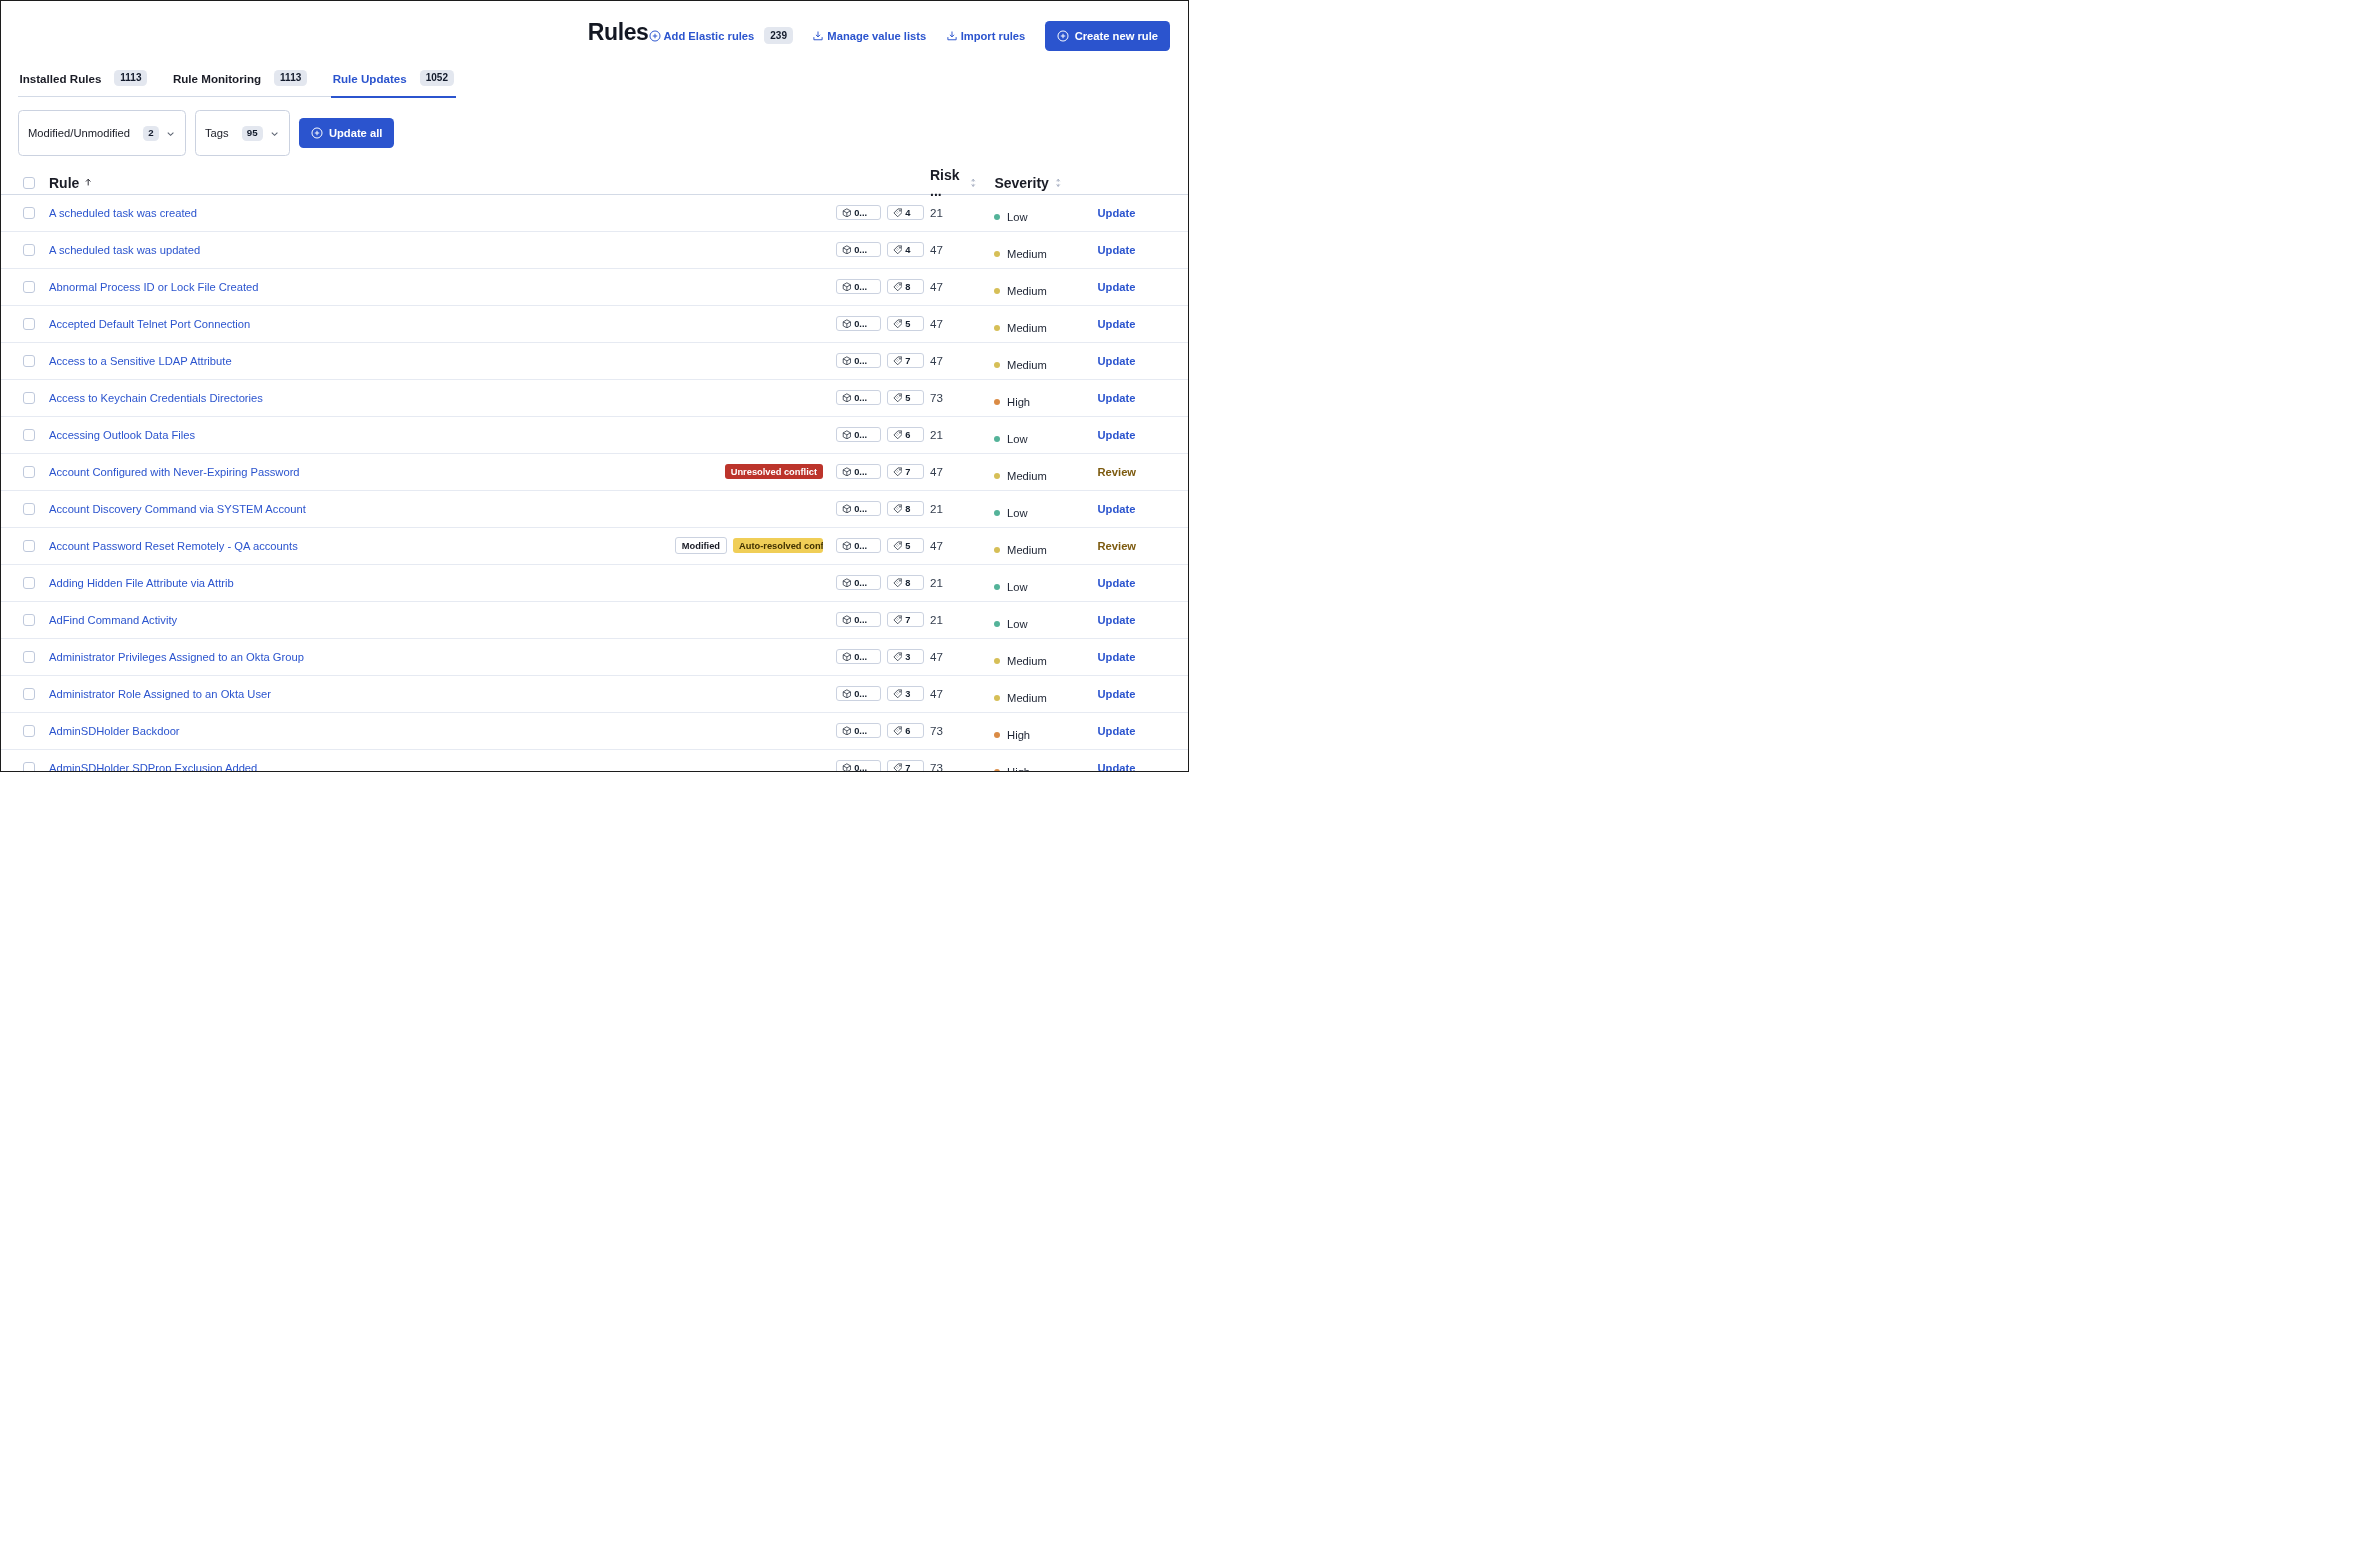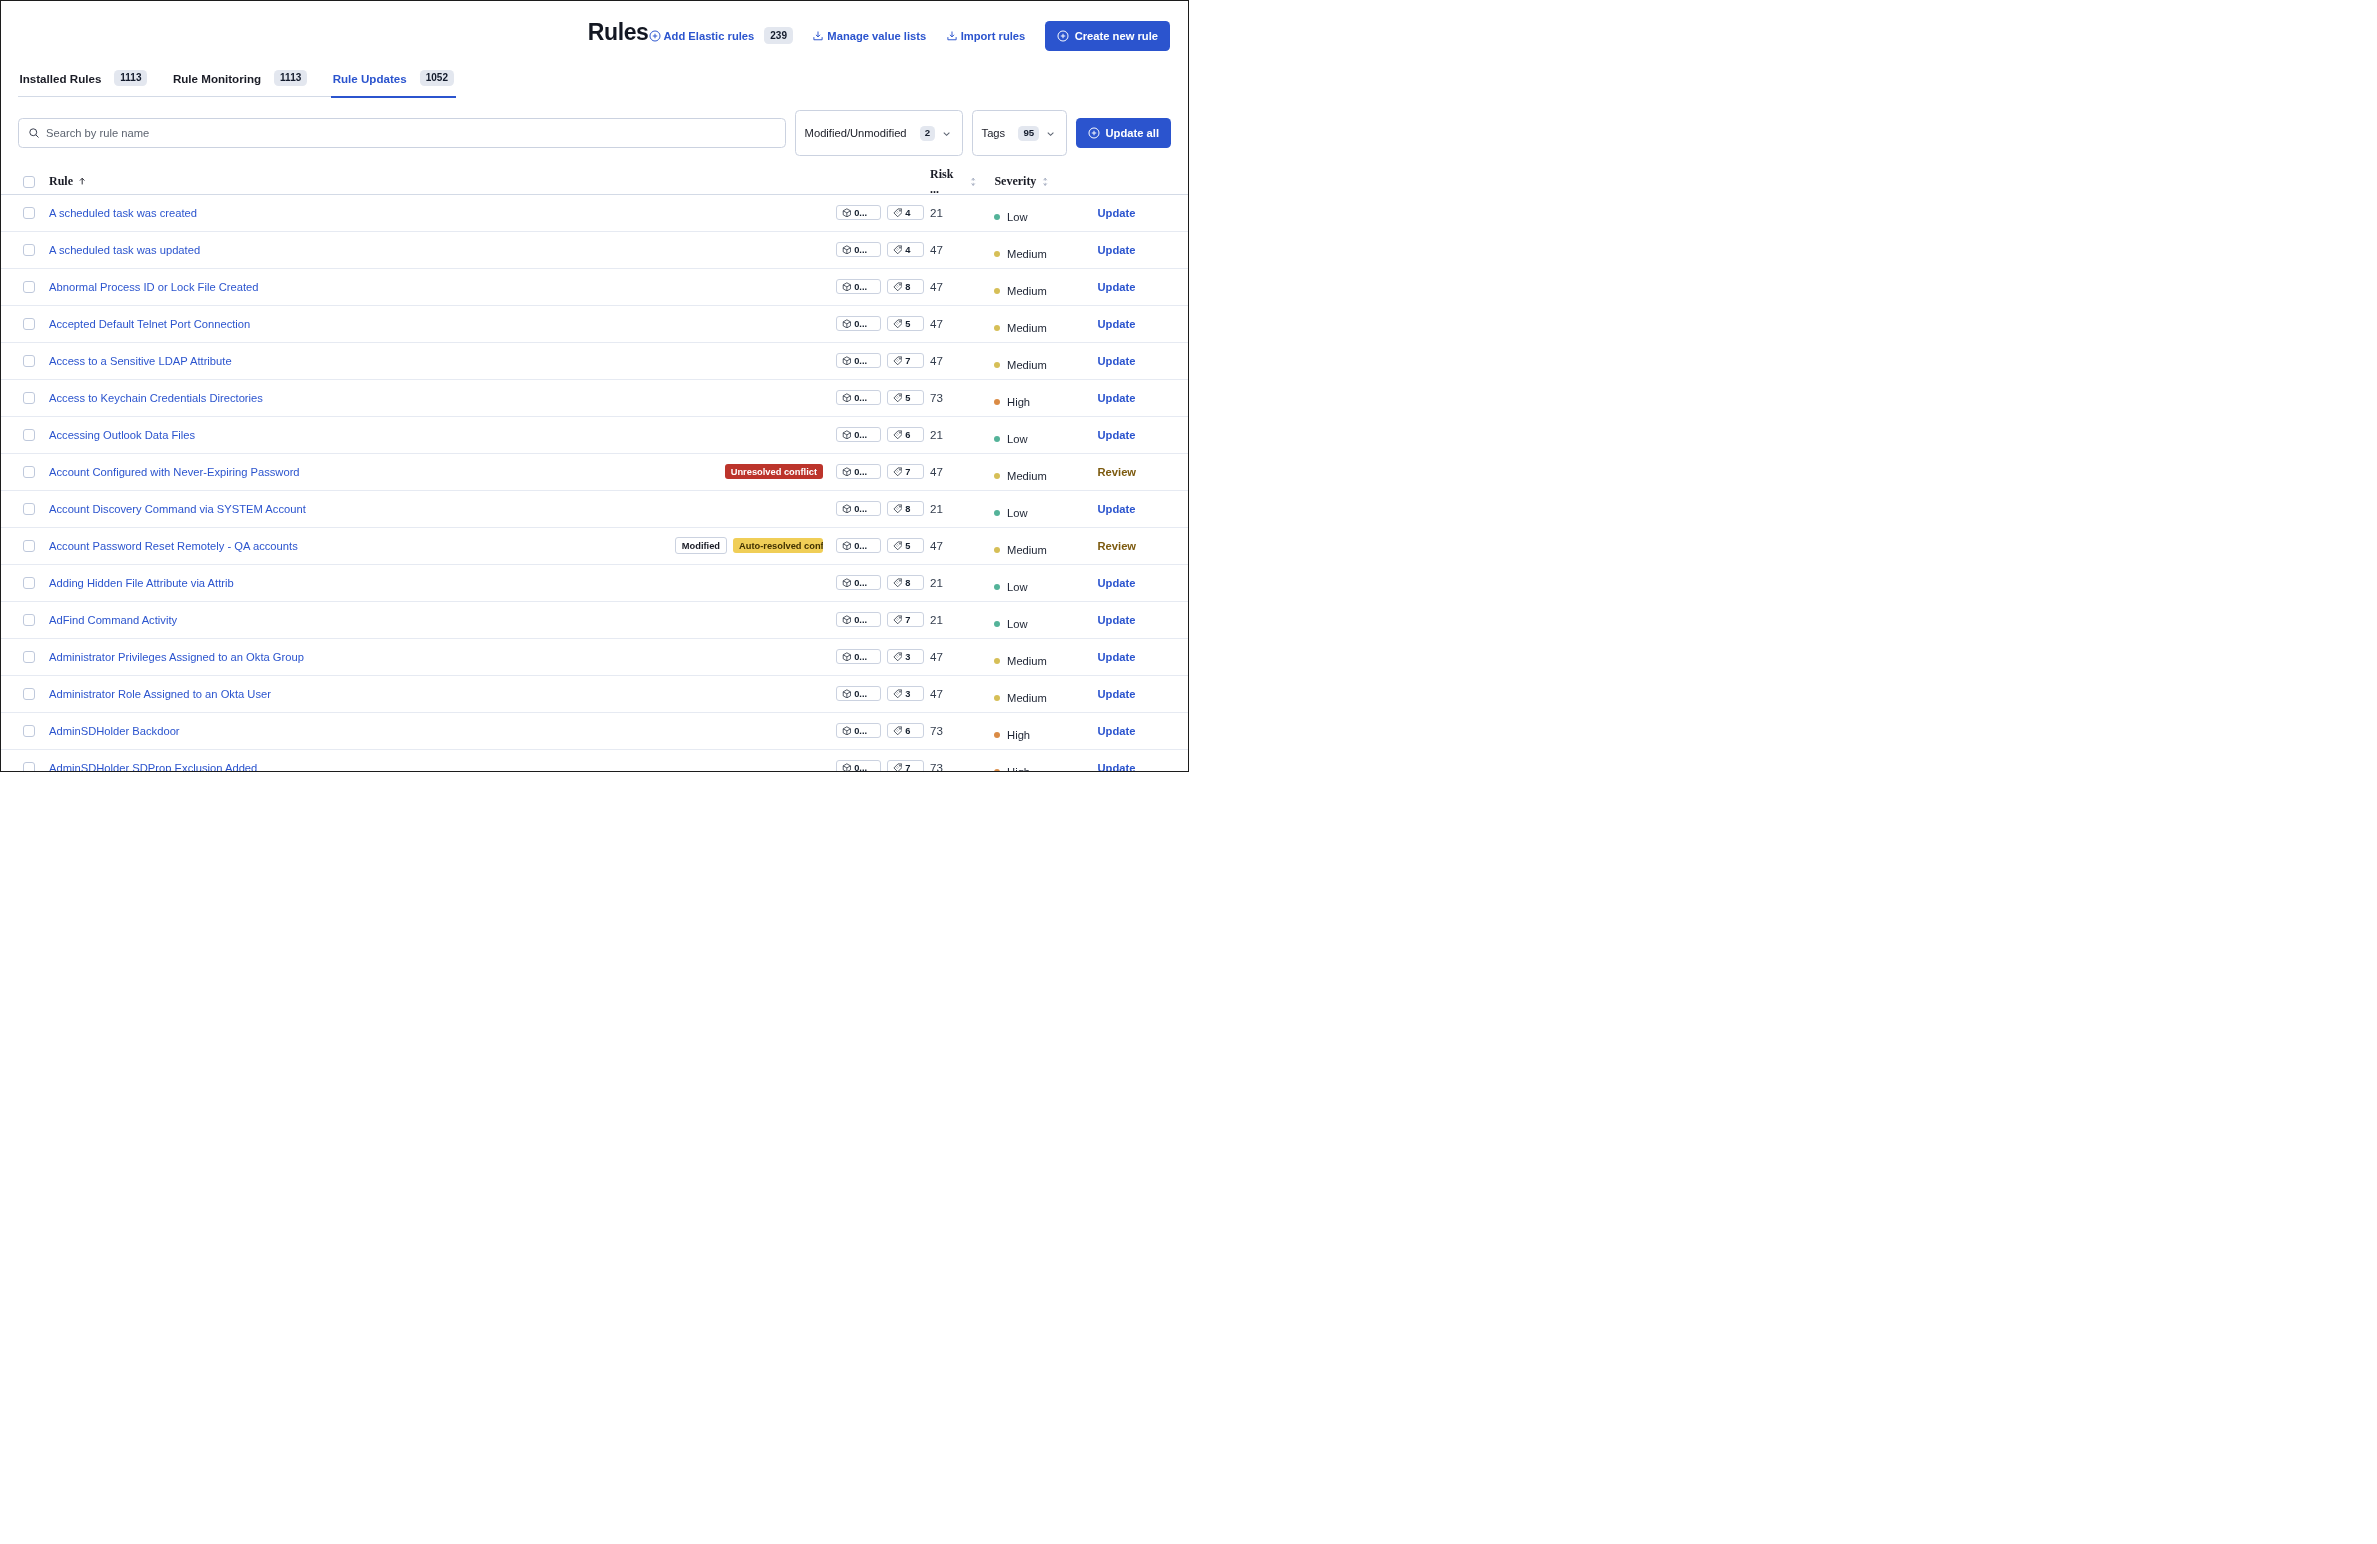--- a/index.html
+++ b/index.html
@@ -25,21 +25,21 @@
   .filter-row { display:flex; align-items:center; gap:9px; padding:0 17px; margin-top:12.7px; }
   .search-box { flex:1; display:flex; align-items:center; gap:6px; height:30px; border:0.7px solid #cbd2e0; border-radius:4.5px; padding:0 9px; background:#fff; }
   .search-box input { border:none; outline:none; flex:1; font-size:11.2px; font-family:inherit; color:#1a1c26; background:transparent; }
   .search-box input::placeholder { color:#5d6470; }
   .filter-btn { display:flex; align-items:center; gap:6px; height:46px; border:0.7px solid #cbd2e0; background:#fff; border-radius:4.5px; padding:0 9px; font-size:11.2px; font-weight:500; color:#1a1c26; cursor:pointer; font-family:inherit; }
   .filter-btn .count-badge { font-size:9.7px; padding:0.7px 5.2px; }
 
   
   .rules-table { margin-top:10.4px; }
   .tr { display:grid; grid-template-columns:25px minmax(0,1fr) 45px 37px 48px 103px 78px; column-gap:6px; align-items:center; padding:0 17px; }
-  .thead { height:28px; border-bottom:0.7px solid #d3dae6; font-size:12px; font-weight:700; color:#1a1c26;font-family:Liberation Serif, serif; }
+  .thead { height:28px; border-bottom:0.7px solid #d3dae6; font-size:14px; font-weight:700; color:#1a1c26; }
   .th { display:flex; align-items:center; gap:3.7px; cursor:pointer; }
   .row { height:37px; border-bottom:0.7px solid #e6eaf2; }
   .checkbox { width:12px; height:12px; border:0.7px solid #bfc9dc; border-radius:3px; background:#fff; cursor:pointer; margin-left:5.2px; }
   .rule-cell { display:flex; align-items:center; justify-content:space-between; gap:7.5px; min-width:0; }
   .rule-link { color:#2b54ce; font-size:11.2px; font-weight:500; cursor:pointer; white-space:nowrap; overflow:hidden; text-overflow:ellipsis; }
   .badge-group { display:flex; align-items:center; gap:6px; flex:none; margin-right:7px; }
   .pill { font-size:9.3px; font-weight:600; border-radius:3px; padding:1.5px 6px; line-height:12px; white-space:nowrap; }
   .pill.hollow { border:0.7px solid #cbd2e0; background:#fff; color:#1a1c26; }
   .pill.warning { background:#f0ce57; color:#3f3000; max-width:90px; overflow:hidden; }
   .pill.danger { background:#bc342b; color:#fff; }
@@ -144,28 +144,20 @@
         <span class="count-badge">1113</span>
       </div>
       <div class="tab active">
         <span>Rule Updates</span>
         <span class="count-badge">1052</span>
       </div>
     </div>
 
   
   <div class="filter-row">
-    <div class="search-box">
-      <span class="icon" style="color:#343a4a">
-          <svg width="12" height="12" viewBox="0 0 16 16">
-            <use href="#i-search"></use>
-          </svg>
-        </span>
-      <input type="text" placeholder="Search by rule name" style="">
-    </div>
     <button class="filter-btn">
       <span>Modified/Unmodified</span>
       <span class="count-badge">2</span>
       <span class="icon" style="color:#5a6270">
           <svg width="11.2" height="11.2" viewBox="0 0 16 16">
             <use href="#i-chevron"></use>
           </svg>
         </span>
     </button>
     <button class="filter-btn">

